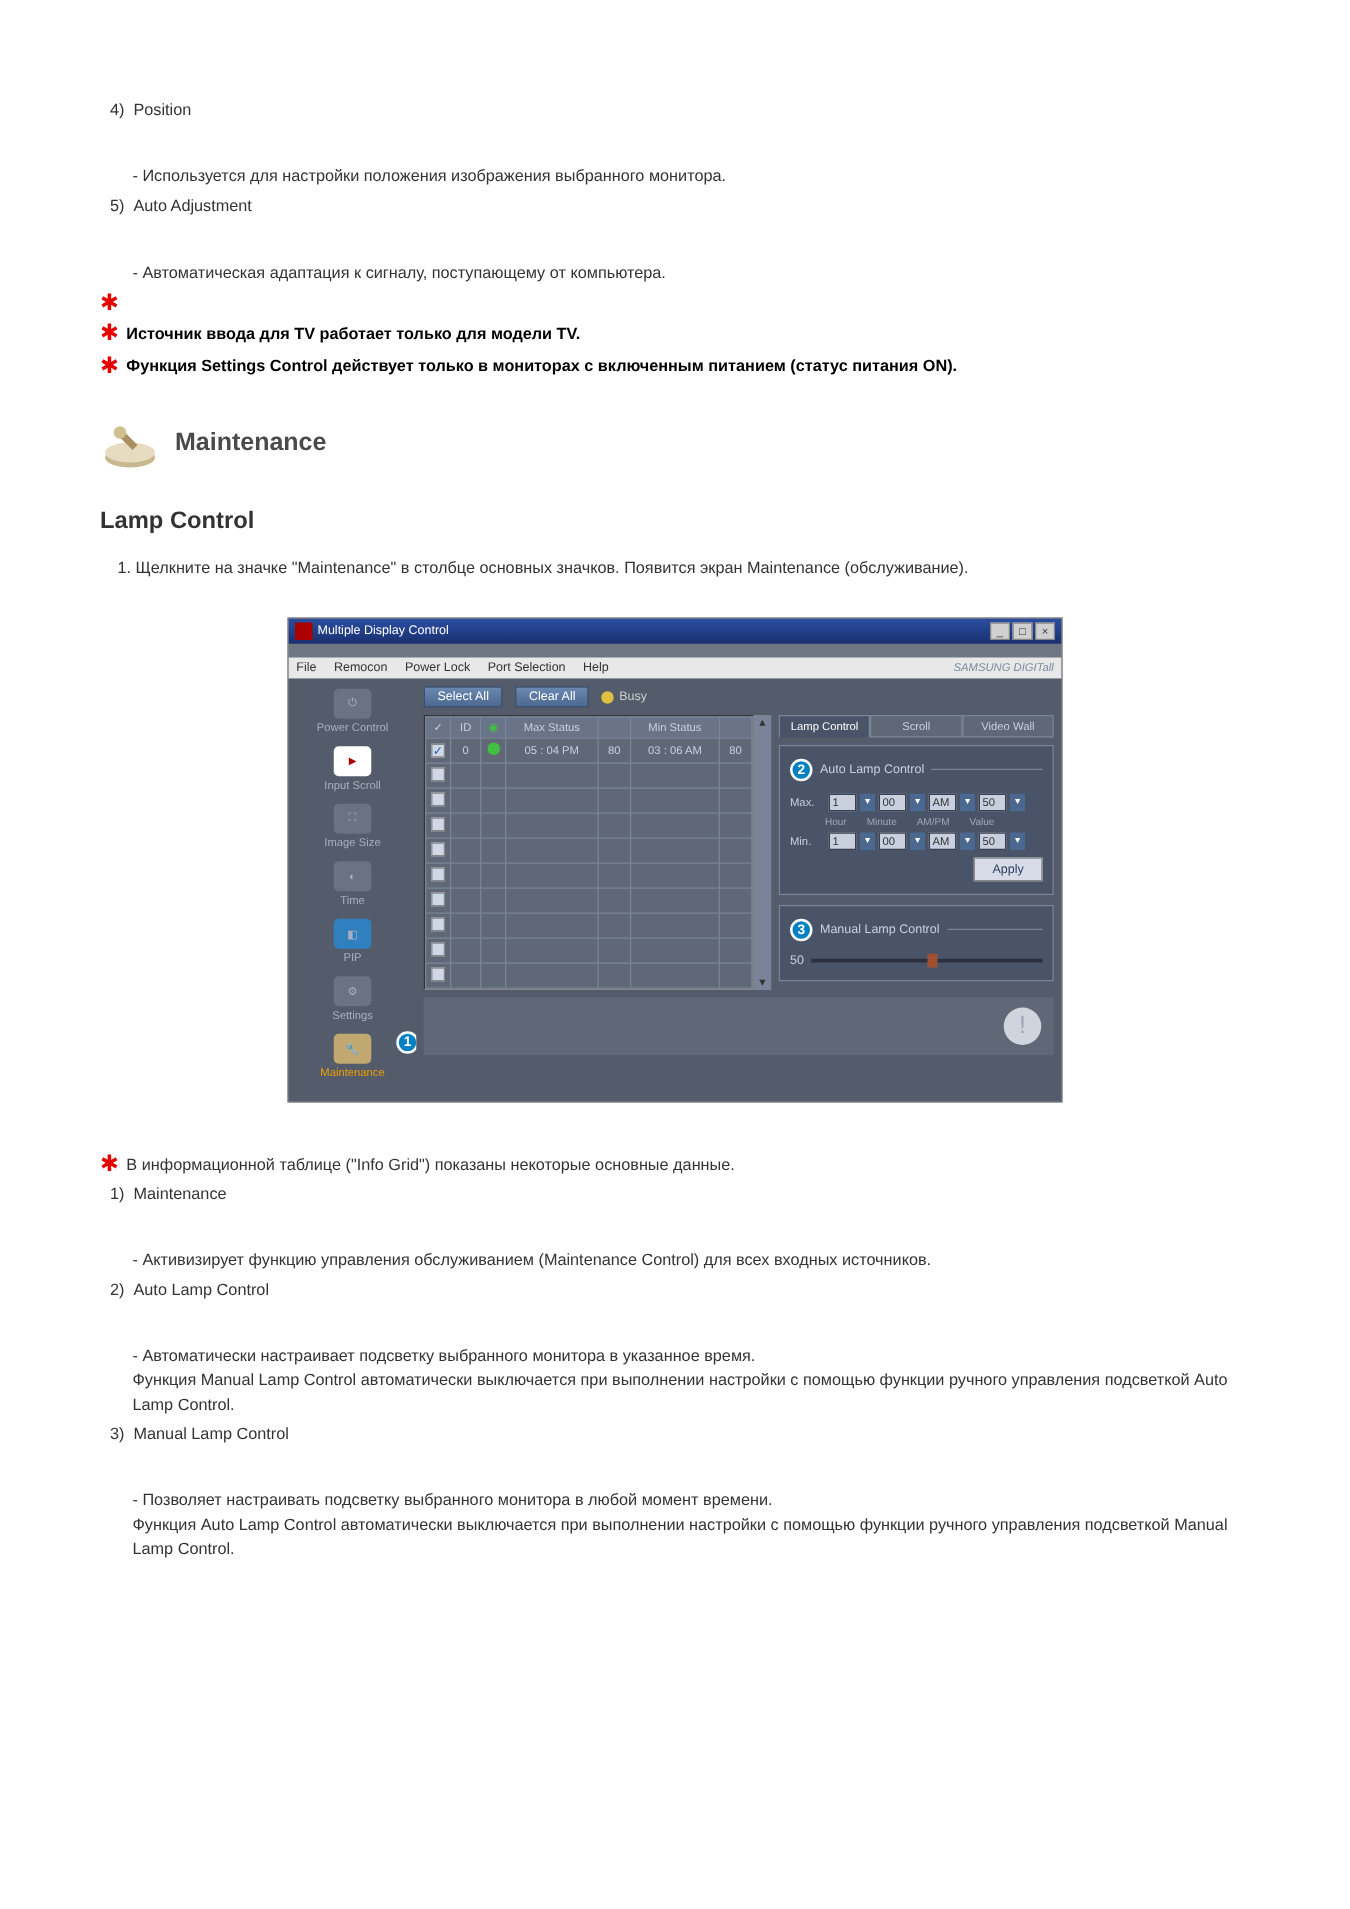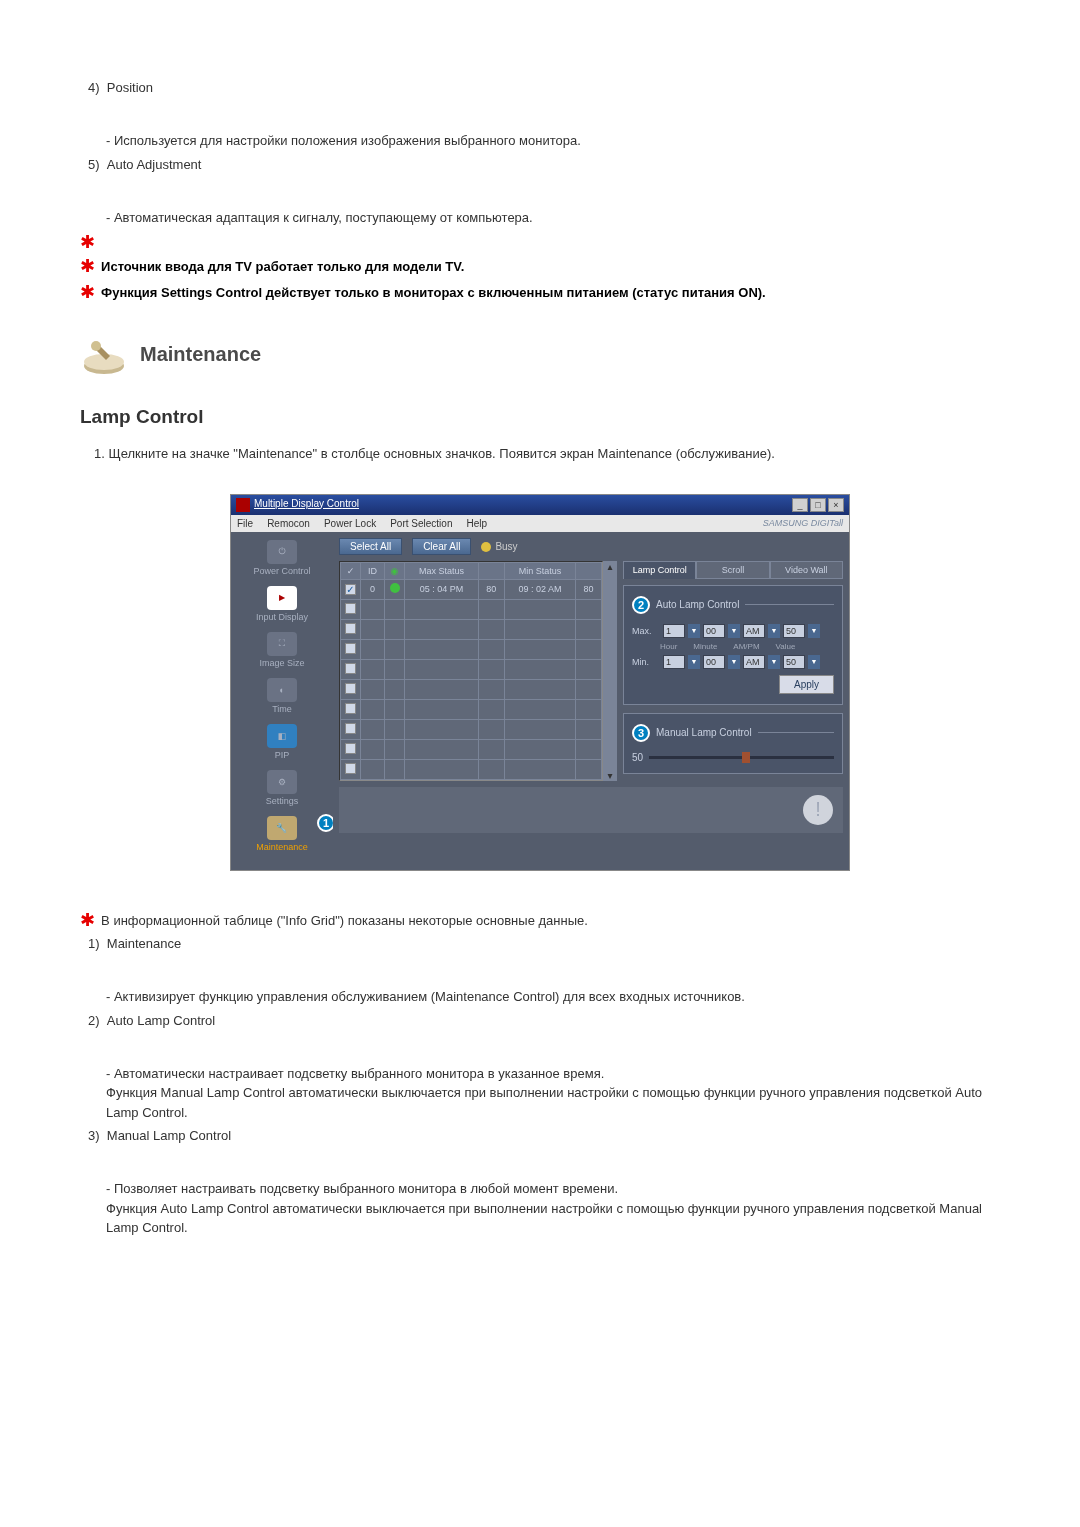--- a/index.html
+++ b/index.html
@@ -22,25 +22,25 @@
     .section-header { display: flex; align-items: center; margin-top: 30px; margin-bottom: 30px; }
     .section-icon { width: 48px; height: 44px; margin-right: 12px; }
     .section-title { font-size: 20px; font-weight: bold; color: #4a4a4a; }
 
     h2.subsection { font-size: 19px; font-weight: bold; color: #333; margin-bottom: 16px; }
     .numbered { margin-left: 14px; margin-bottom: 8px; line-height: 1.5; }
 
     
     .app-window { width: 620px; margin: 30px auto 40px auto; border: 1px solid #888; background: #6e7684; font-size: 10px; }
     .titlebar { background: linear-gradient(#2a4ea0,#1a3070); color: #fff; padding: 3px 5px; display: flex; align-items: center; justify-content: space-between; }
-    .titlebar-left { display: flex; gap: 4px; text-decoration: underline; }
+    .titlebar-left { display: flex; align-items: center; gap: 4px; }
     .app-icon { width: 14px; height: 14px; background: #a00; }
     .win-btns { display: flex; gap: 2px; }
     .win-btn { width: 16px; height: 14px; background: #d0d0d0; border: 1px solid #888; color:#333; font-size:9px; display:flex; align-items:center; justify-content:center; }
-    .menubar { background: #e8e8e8; padding: 3px 6px; color: #333; display: flex; align-items:center; justify-content:space-between; }
+    .menubar { background: #e8e8e8; padding: 3px 6px; color: #333; display: flex; align-items:center; justify-content:space-between;margin-top:11px; }
     .menubar-items { display:flex; gap:14px; }
     .logo-text { color: #7a8aa0; font-size: 9px; font-style: italic; }
 
     .app-body { display: flex; background: #545c6c; }
     .sidebar { width: 102px; background: #545c6c; padding: 8px 4px; }
     .sb-item { text-align: center; margin-bottom: 10px; color: #a8b0c0; font-size: 9px; }
     .sb-item.active { color: #f0a000; }
     .sb-ico { width: 30px; height: 24px; margin: 0 auto 2px auto; background: #6a7284; border-radius: 4px; display:flex; align-items:center; justify-content:center; }
     .sb-marker { position:absolute; width:18px; height:18px; border-radius:50%; border:2px solid #fff; background:#0080c0; color:#fff; display:flex; align-items:center; justify-content:center; font-weight:bold; font-size:11px; }
 
@@ -140,21 +140,21 @@
       <span>Remocon</span>
       <span>Power Lock</span>
       <span>Port Selection</span>
       <span>Help</span>
     </div>
     <span class="logo-text">SAMSUNG DIGITall</span>
   </div>
   <div class="app-body">
     <div class="sidebar" style="position:relative;">
       <div class="sb-item"><div class="sb-ico">⏻</div><span>Power Control</span></div>
-      <div class="sb-item"><div class="sb-ico" style="background:#fff;color:#a00;font-size:8px;">▶</div><span>Input Display</span></div>
+      <div class="sb-item"><div class="sb-ico" style="background:#fff;color:#a00;font-size:8px;">▶</div><span>Input Scroll</span></div>
       <div class="sb-item"><div class="sb-ico">⛶</div><span>Image Size</span></div>
       <div class="sb-item"><div class="sb-ico">◐</div><span>Time</span></div>
       <div class="sb-item"><div class="sb-ico" style="background:#3080c0;">◧</div><span>PIP</span></div>
       <div class="sb-item"><div class="sb-ico">⚙</div><span>Settings</span></div>
       <div class="sb-item active" style="position:relative;">
         <div class="sb-ico" style="background:#c0a870;">🔧</div>
         <span>Maintenance</span>
         <div class="sb-marker" style="top:-2px; right:-6px;">1</div>
       </div>
     </div>
@@ -182,21 +182,21 @@
                   <th style="width:26px;"></th>
                 </tr>
               </thead>
               <tbody>
                 <tr>
                   <td><span class="chk on"></span></td>
                   <td>0</td>
                   <td><span class="led-g"></span></td>
                   <td>05 : 04 PM</td>
                   <td>80</td>
-                  <td>09 : 02 AM</td>
+                  <td>03 : 06 AM</td>
                   <td>80</td>
                 </tr>
                 <tr>
                     <td><span class="chk"></span></td>
                     <td></td>
                     <td></td>
                     <td></td>
                     <td></td>
                     <td></td>
                     <td></td>

